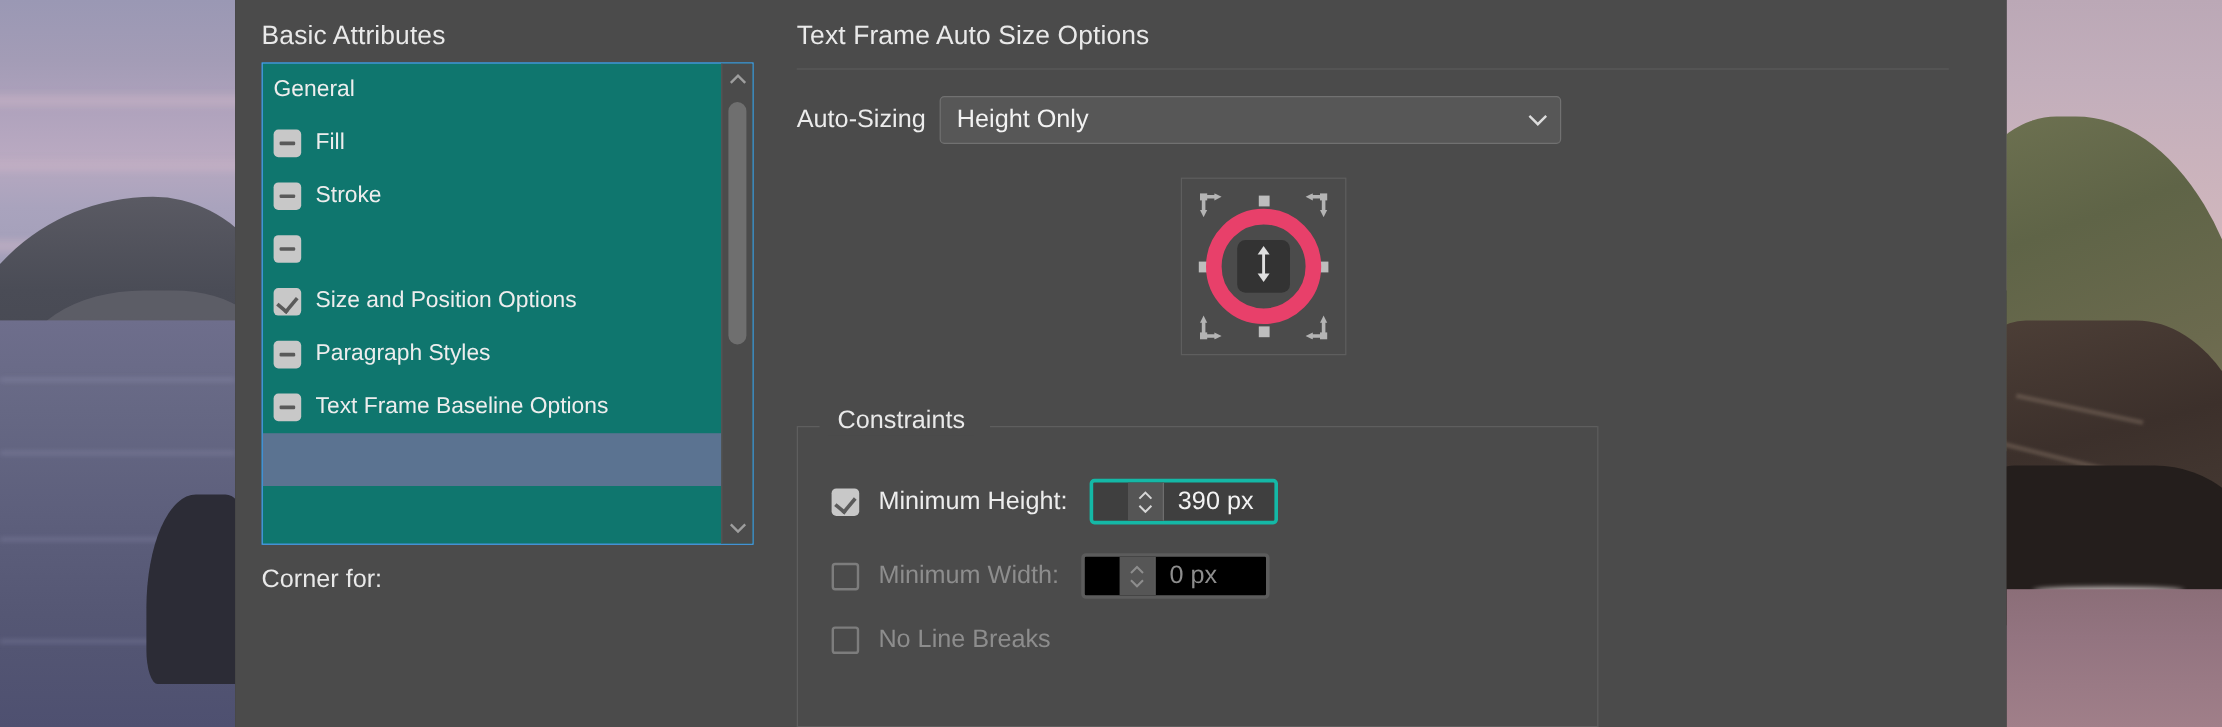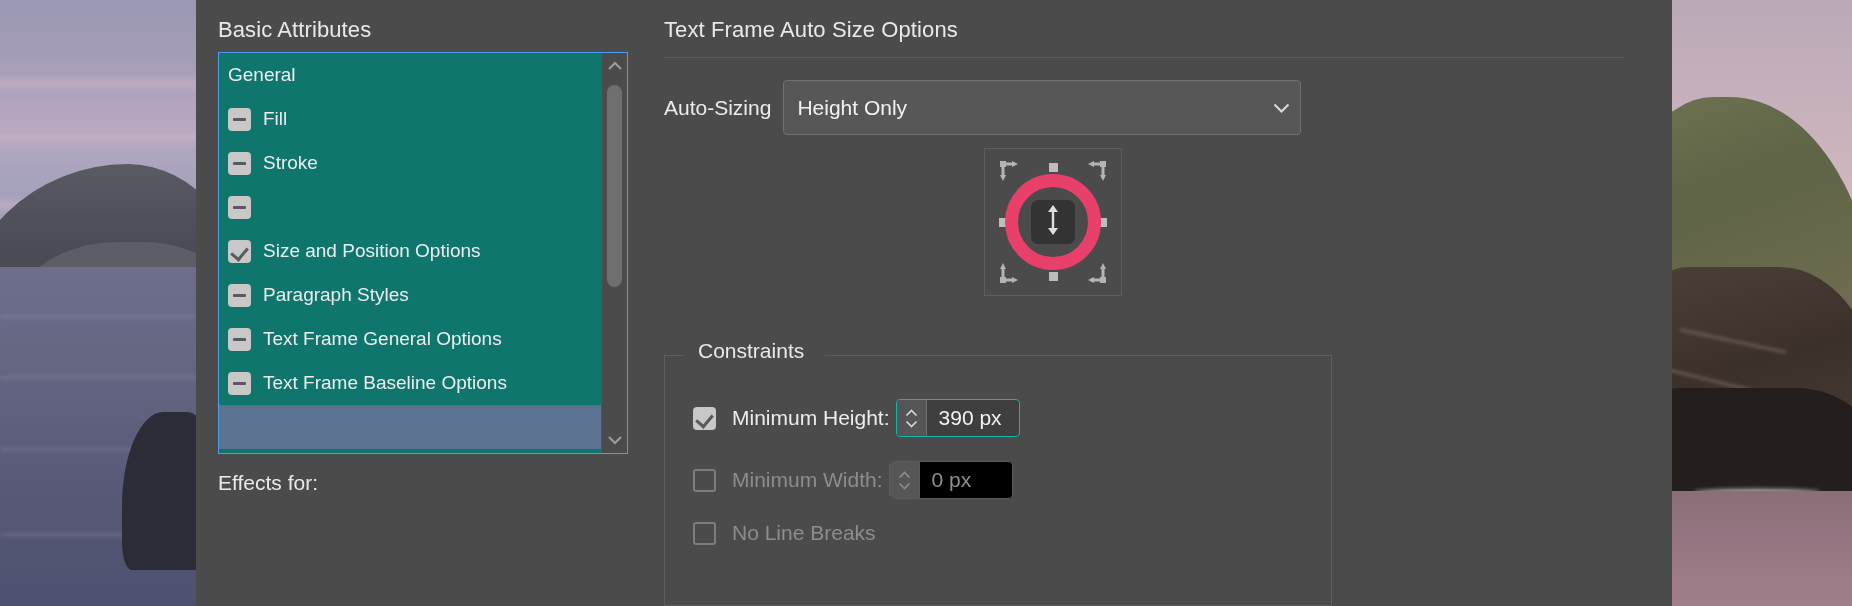--- a/index.html
+++ b/index.html
@@ -253,21 +253,21 @@
   }
 
   .autosize-row {
     position: absolute;
     left: 0; top: 80px;
     display: flex;
     align-items: center;
     gap: 12px;
   }
   .autosize-row .lbl { color: #ececec; font-size: 21px; }
-  .combo.wide { width: 518px; height: 55px; text-align: right; }
+  .combo.wide { width: 518px; height: 40px; text-align: right; }
 
   
   .proxy {
     position: absolute;
     left: 320px; top: 148px;
     width: 138px; height: 148px;
     background: #4b4b4b;
     border: 1px solid #5e5e5e;
   }
   .handle {
@@ -332,26 +332,27 @@
     align-items: center;
     justify-content: flex-end;
   }
   .cons-row .cb { margin-right: 16px; }
   .cons-row .lbl { color: #ededed; font-size: 21px; }
   .cons-row.disabled .lbl { color: #8d8d8d; }
 
   .stepper-field {
     display: flex;
     align-items: stretch;
-    margin-left: 6px;
-    border: 1px solid #14b8a6;
+    margin-left: 18px;
+    border: 3px solid #14b8a6;
     border-radius: 4px;
     overflow: hidden;
     height: 38px;
     background: #3f3f3f;
+    padding-left: 29px;
   }
   .stepper-field.disabled {
     background: #000000;
     border-color: #5c5c5c;
   }
   .spin {
     width: 30px;
     background: #555555;
     border-right: 1px solid #6e6e6e;
     display: flex;
@@ -433,24 +434,20 @@
             <div class="list-row">
               <span class="cb check"></span>
               <span>Size and Position Options</span>
             </div>
             <div class="list-row">
               <span class="cb dash"></span>
               <span>Paragraph Styles</span>
             </div>
             <div class="list-row">
               <span class="cb dash"></span>
-              <span>Text Frame General Options</span>
-            </div>
-            <div class="list-row">
-              <span class="cb dash"></span>
               <span>Text Frame Baseline Options</span>
             </div>
             <div class="list-row selected"></div>
           </div>
 
         <div class="vscroll">
           <div class="vs-arrow">
             <svg width="16" height="10" viewBox="0 0 16 10">
               <polyline points="2,8 8,2 14,8" fill="none" stroke="currentColor" stroke-width="2"></polyline>
             </svg>
@@ -460,21 +457,21 @@
           </div>
           <div class="vs-arrow">
             <svg width="16" height="10" viewBox="0 0 16 10">
               <polyline points="2,2 8,8 14,2" fill="none" stroke="currentColor" stroke-width="2"></polyline>
             </svg>
           </div>
         </div>
       </div>
 
       <div class="effects-row">
-        <span class="lbl">Effects for:</span>
+        <span class="lbl">Corner for:</span>
       </div>
     </div>
 
     <div class="panel-right">
 
       <div class="section-title">Text Frame Auto Size Options</div>
       <div class="hr"></div>
 
       <div class="autosize-row">
         <span class="lbl">Auto-Sizing</span>

